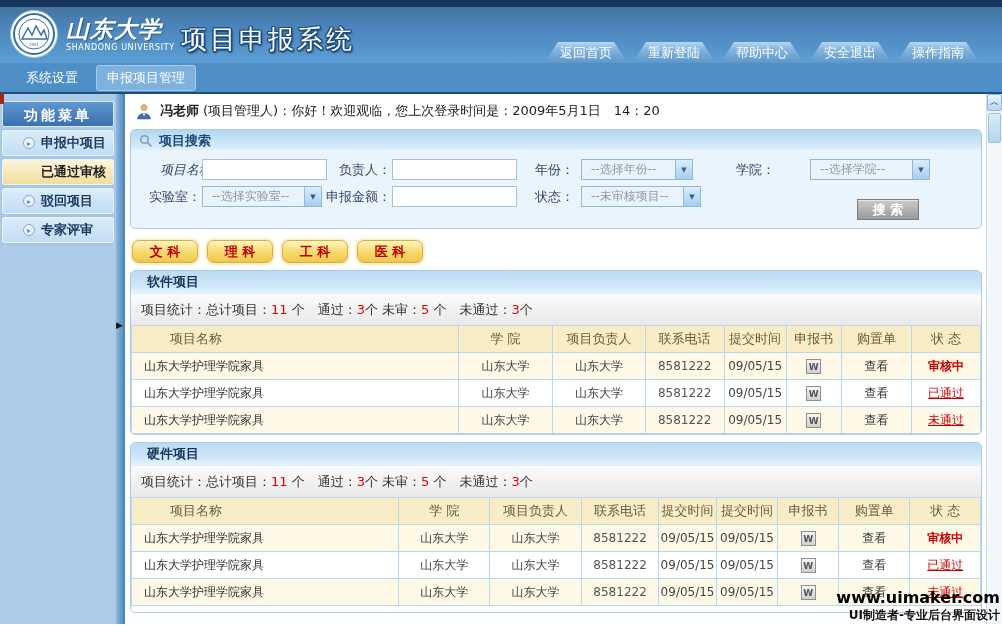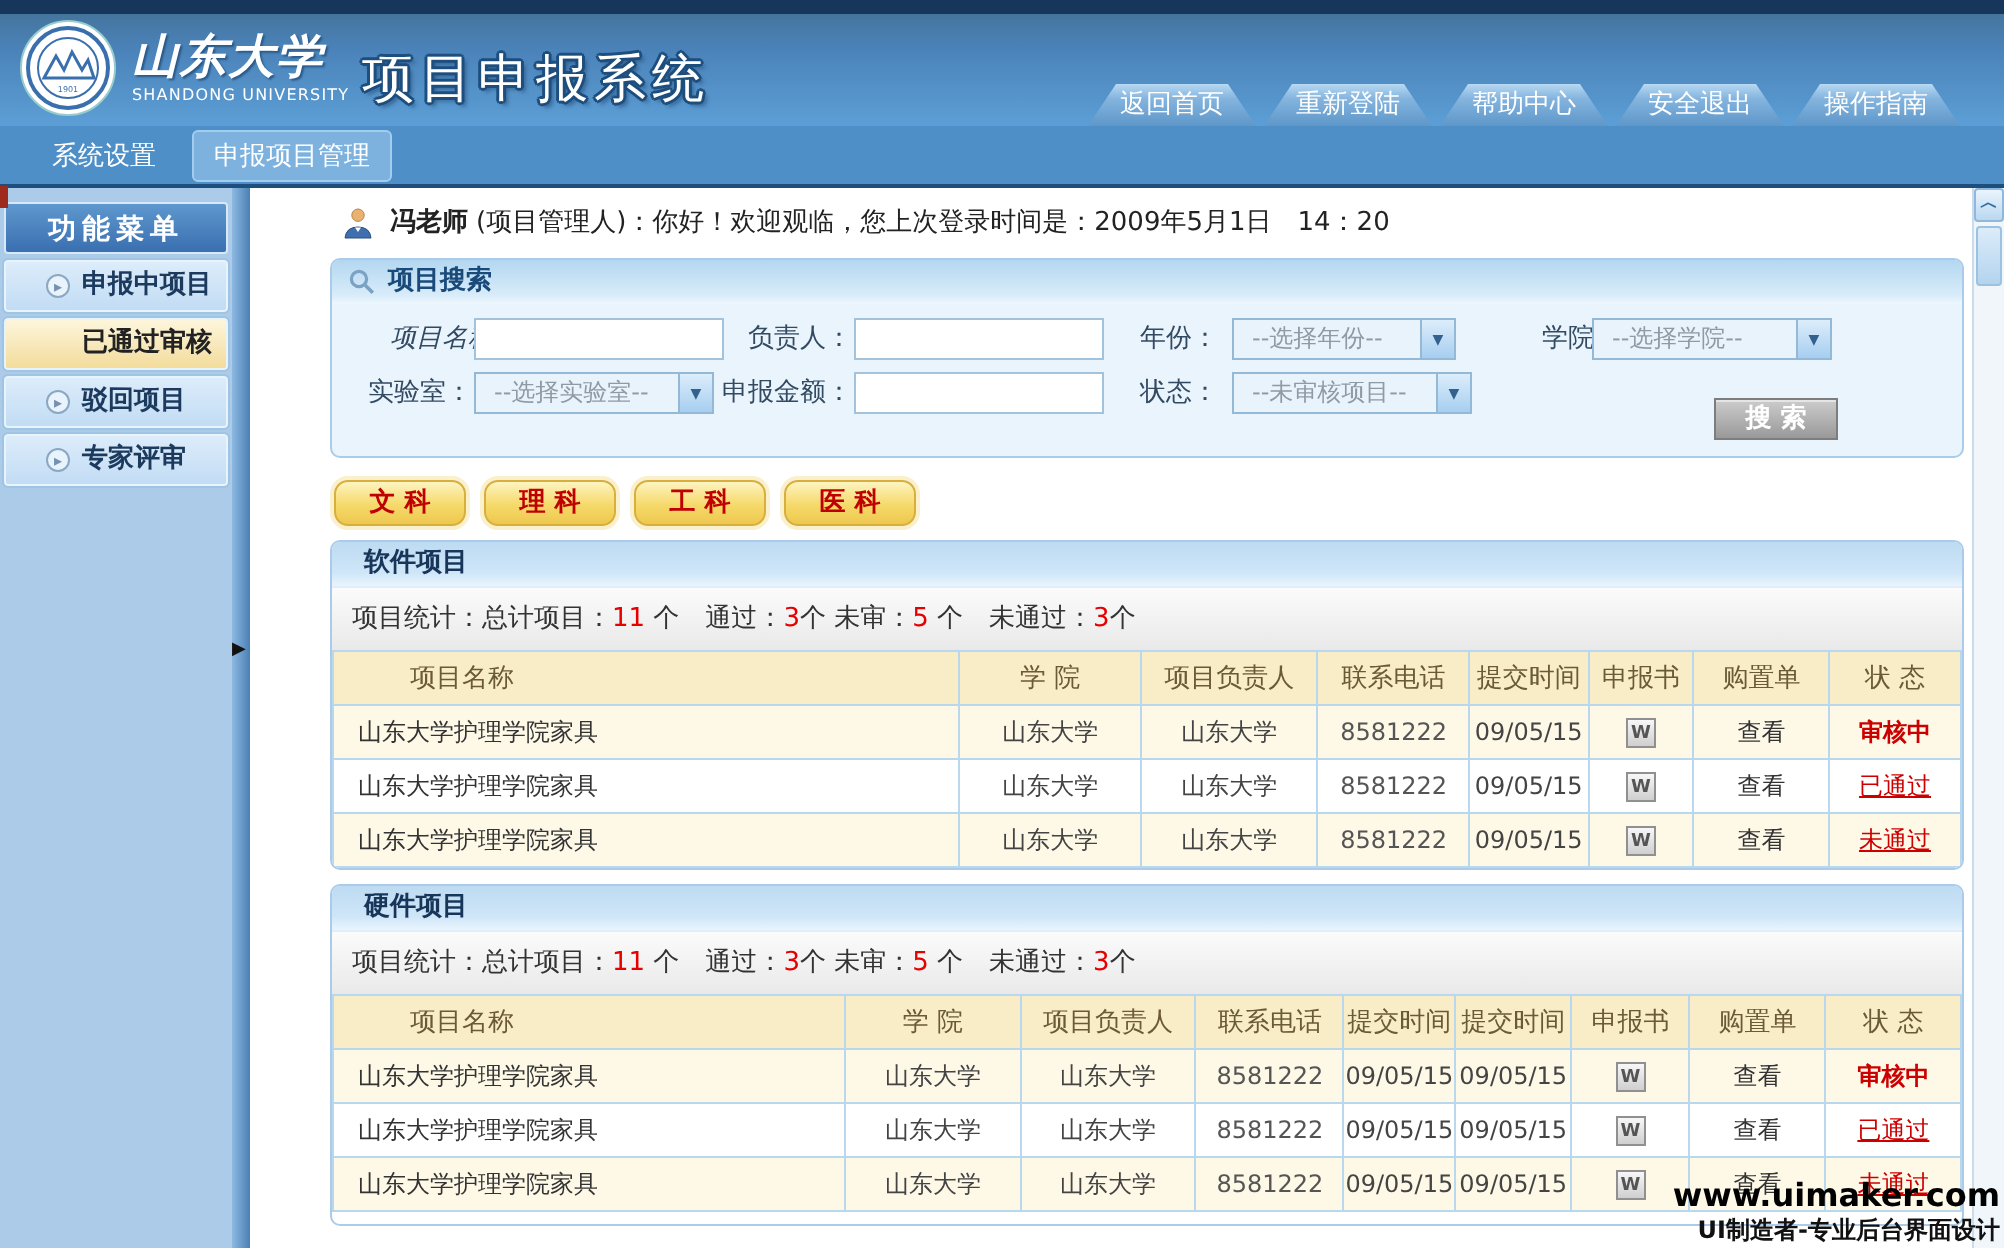--- a/index.html
+++ b/index.html
@@ -30,21 +30,21 @@
 .menuhead{height:26px;line-height:26px;text-align:center;color:#fff;font-weight:bold;font-size:14px;letter-spacing:3px;
  background:linear-gradient(180deg,#5e98ce 0%,#3a6fb0 100%);border:1px solid #d7e9f8;border-radius:2px;}
 .menuitem{height:26px;line-height:24px;margin-top:3px;border:1px solid #e8f4fc;outline:1px solid #9fc4e4;border-radius:2px;
  background:linear-gradient(180deg,#dcecfa 0%,#c2dcf4 100%);color:#1c3a5e;font-weight:bold;font-size:13px;
  padding-left:38px;position:relative;cursor:pointer;}
 .menuitem .bullet{position:absolute;left:20px;top:6px;width:12px;height:12px;border-radius:50%;border:1px solid #8aa8c4;
  color:#7492b0;font-size:8px;line-height:11px;text-align:center;background:#e9f3fb;}
 .menuitem.active{background:linear-gradient(180deg,#fdf6dd 0%,#f3dc9b 100%);color:#222;}
 .splitter{width:9px;background:linear-gradient(90deg,#8db9e2 0%,#4a80b4 100%);position:relative;cursor:pointer;}
 .splitter .handle{position:absolute;top:226px;left:0px;color:#111;font-size:9px;}
-.content{flex:1;background:#fff;padding:5px 4px 0 5px;position:relative;margin-left:35px;}
+.content{flex:1;background:#fff;padding:5px 4px 0 5px;position:relative;}
 .scroll{width:16px;background:#f1f6fb;border-left:1px solid #cadcec;position:relative;}
 .scroll .up{position:absolute;top:0;left:0;right:0;height:17px;background:linear-gradient(180deg,#eaf4fc,#b9d8f0);
  border:1px solid #8fb8dc;border-radius:2px;color:#2f6fa8;font-size:9px;font-weight:bold;text-align:center;line-height:15px;cursor:pointer;}
 .scroll .thumb{position:absolute;top:19px;left:1px;right:1px;height:30px;background:linear-gradient(180deg,#dcecf9,#b3d4ef);
  border:1px solid #9cc2e2;border-radius:2px;cursor:pointer;}
 
 .welcome{height:24px;display:flex;align-items:center;padding-left:6px;color:#222;}
 .welcome .uicon{margin-right:8px;display:flex;}
 .welcome b{margin-right:4px;}
 
@@ -180,21 +180,21 @@
             <span class="flabel" style="left:0;width:94px;font-style:italic;">项目名称：</span>
             <input class="tinput" style="left: 71px; width: 125px;">
             <span class="flabel" style="left:200px;width:60px;">负责人：</span>
             <input class="tinput" style="left: 261px; width: 125px;">
             <span class="flabel" style="left:395px;width:48px;">年份：</span>
             <div class="fselect" style="left:450px;width:112px;">
               <span class="sval">--选择年份--</span>
               <span class="sbtn">▼</span>
             </div>
             <span class="flabel" style="left:604px;width:40px;">学院：</span>
-            <div class="fselect" style="left:630px;width:120px;">
+            <div class="fselect" style="left:679px;width:120px;">
               <span class="sval">--选择学院--</span>
               <span class="sbtn">▼</span>
             </div>
           </div>
           <div class="frow">
             <span class="flabel" style="left:0;width:70px;">实验室：</span>
             <div class="fselect" style="left:71px;width:120px;">
               <span class="sval">--选择实验室--</span>
               <span class="sbtn">▼</span>
             </div>

